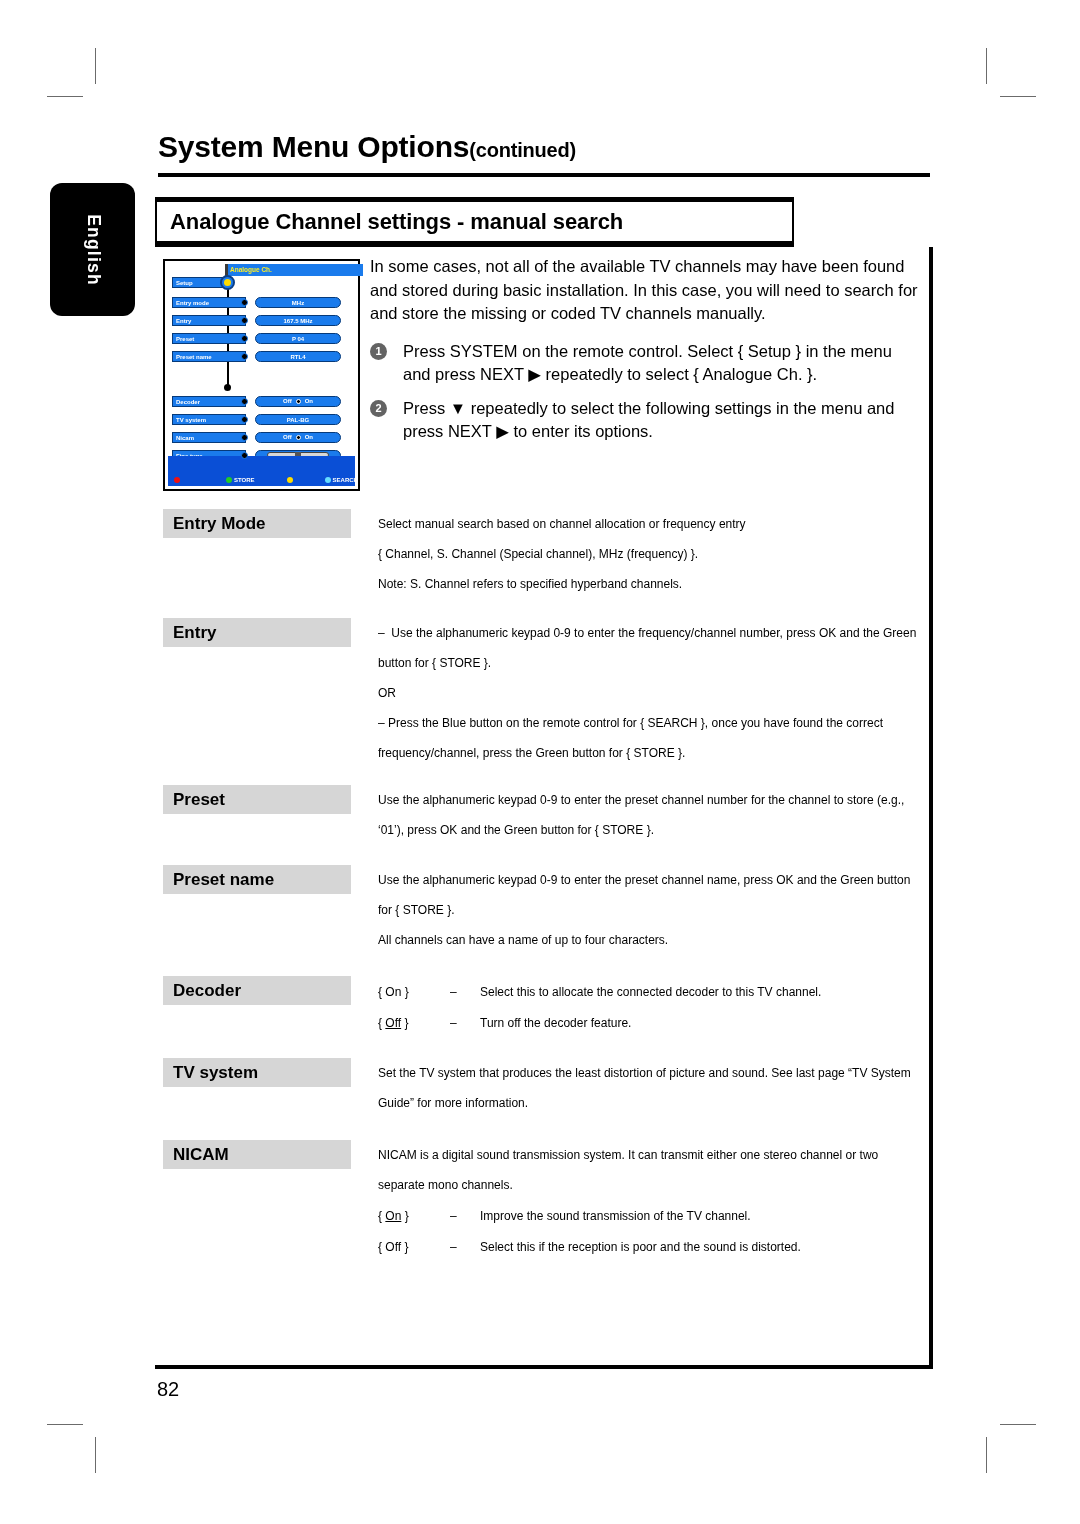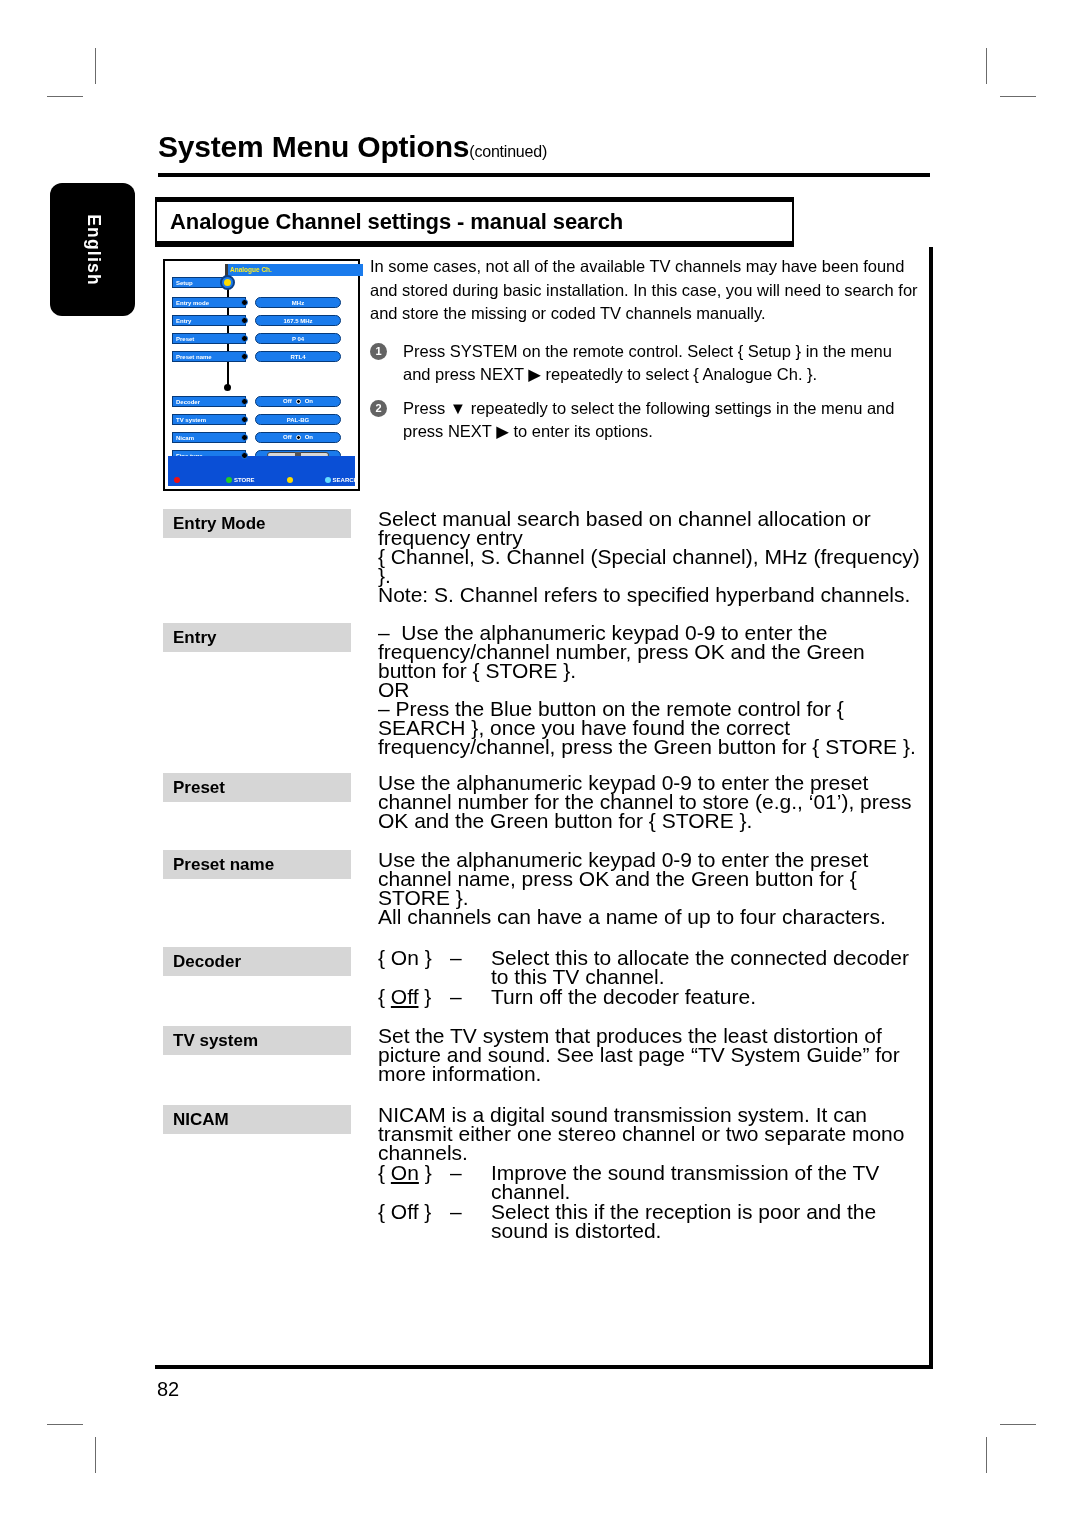--- a/index.html
+++ b/index.html
@@ -60,22 +60,22 @@
   .page-title {
     position: absolute;
     left: 158px;
     top: 130px;
     font-size: 30px;
     font-weight: bold;
     letter-spacing: -0.2px;
     white-space: nowrap;
   }
   .page-title .cont {
-    font-size: 16px;
-    font-weight: normal;
+    font-size: 20px;
+    font-weight: bold;
   }
   .title-rule {
     position: absolute;
     left: 158px;
     top: 173px;
     width: 772px;
     height: 4px;
     background: #000;
   }
 
@@ -359,38 +359,37 @@
     line-height: 29px;
     padding-left: 10px;
     box-sizing: border-box;
     font-size: 17px;
     font-weight: bold;
     white-space: nowrap;
   }
   .row-def {
     flex: 1;
     padding-left: 27px;
-    font-size: 21px;
-    line-height: 19px;
+    font-size: 12px;
+    line-height: 30px;
     box-sizing: border-box;
   }
   .sub {
     display: flex;
     margin-top: 1px;
   }
   .sub-key {
     flex: 0 0 72px;
     white-space: nowrap;
   }
   .sub-dash {
     flex: 0 0 30px;
   }
   .sub-val {
     flex: 1;
-    margin-left: 11px;
   }
 
   b, strong { font-weight: normal; }
   u { text-decoration: underline; }
 
   
   .page-num {
     position: absolute;
     left: 157px;
     top: 1378px;

